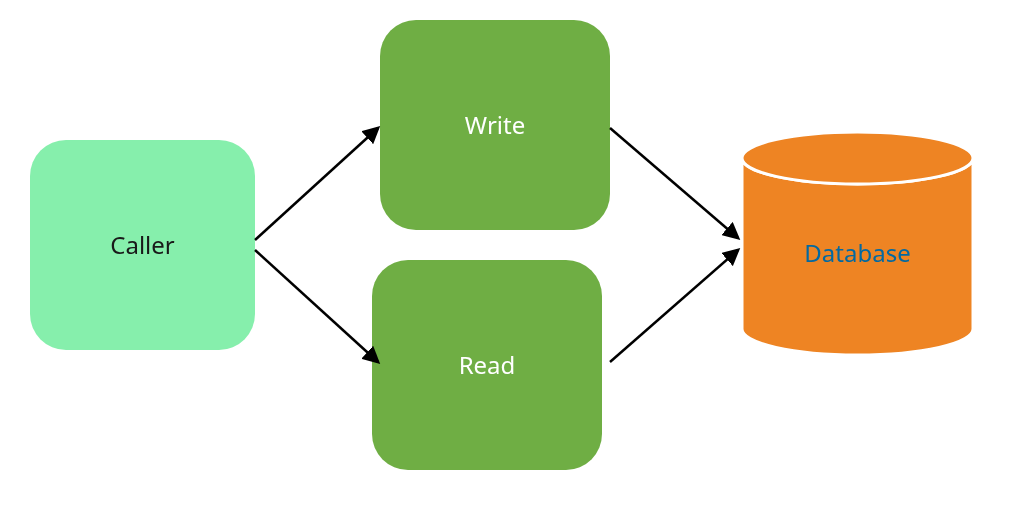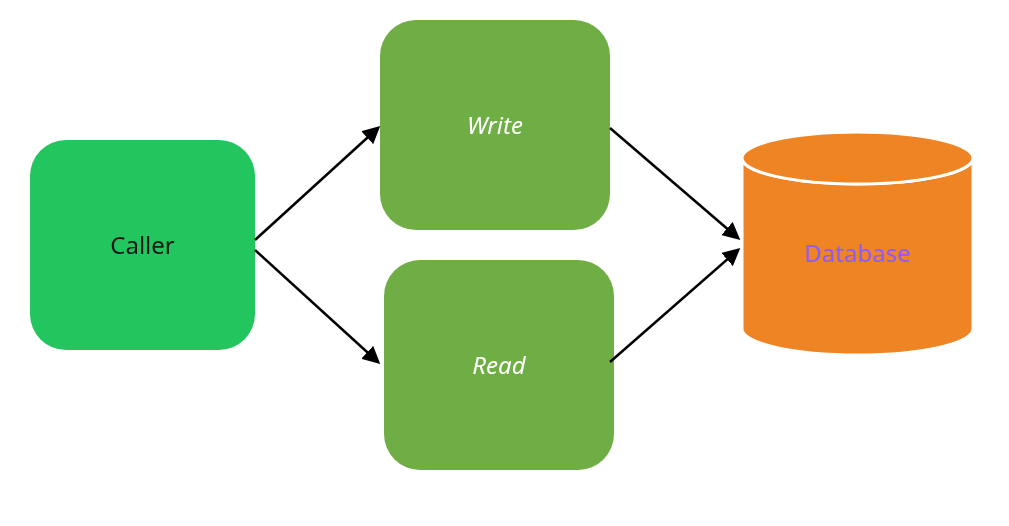--- a/index.html
+++ b/index.html
@@ -16,48 +16,47 @@
       align-items: center;
       justify-content: center;
       text-align: center;
       line-height: 1.35;
     }
     .caller {
       left: 30px;
       top: 140px;
       width: 225px;
       height: 210px;
-      background: #22c55e;
+      background: #86efac;
       border-radius: 36px;
       color: #191919;
       font-size: 24px;
     }
     .greenbox {
       width: 230px;
       height: 210px;
       background: #6fae44;
       border-radius: 36px;
       color: #ffffff;
       font-size: 24px;
-      font-style: italic;
     }
     .write {
       left: 380px;
       top: 20px;
     }
     .read {
-      left: 384px;
+      left: 372px;
       top: 260px;
     }
     .db {
       left: 740px;
       top: 130px;
       width: 235px;
       height: 227px;
-      color: #8b5cf6;
+      color: #0369a1;
       font-size: 24px;
     }
     .arrow-svg {
       position: absolute;
       left: 0;
       top: 0;
       width: 1009px;
       height: 526px;
       pointer-events: none;
       z-index: 2;

